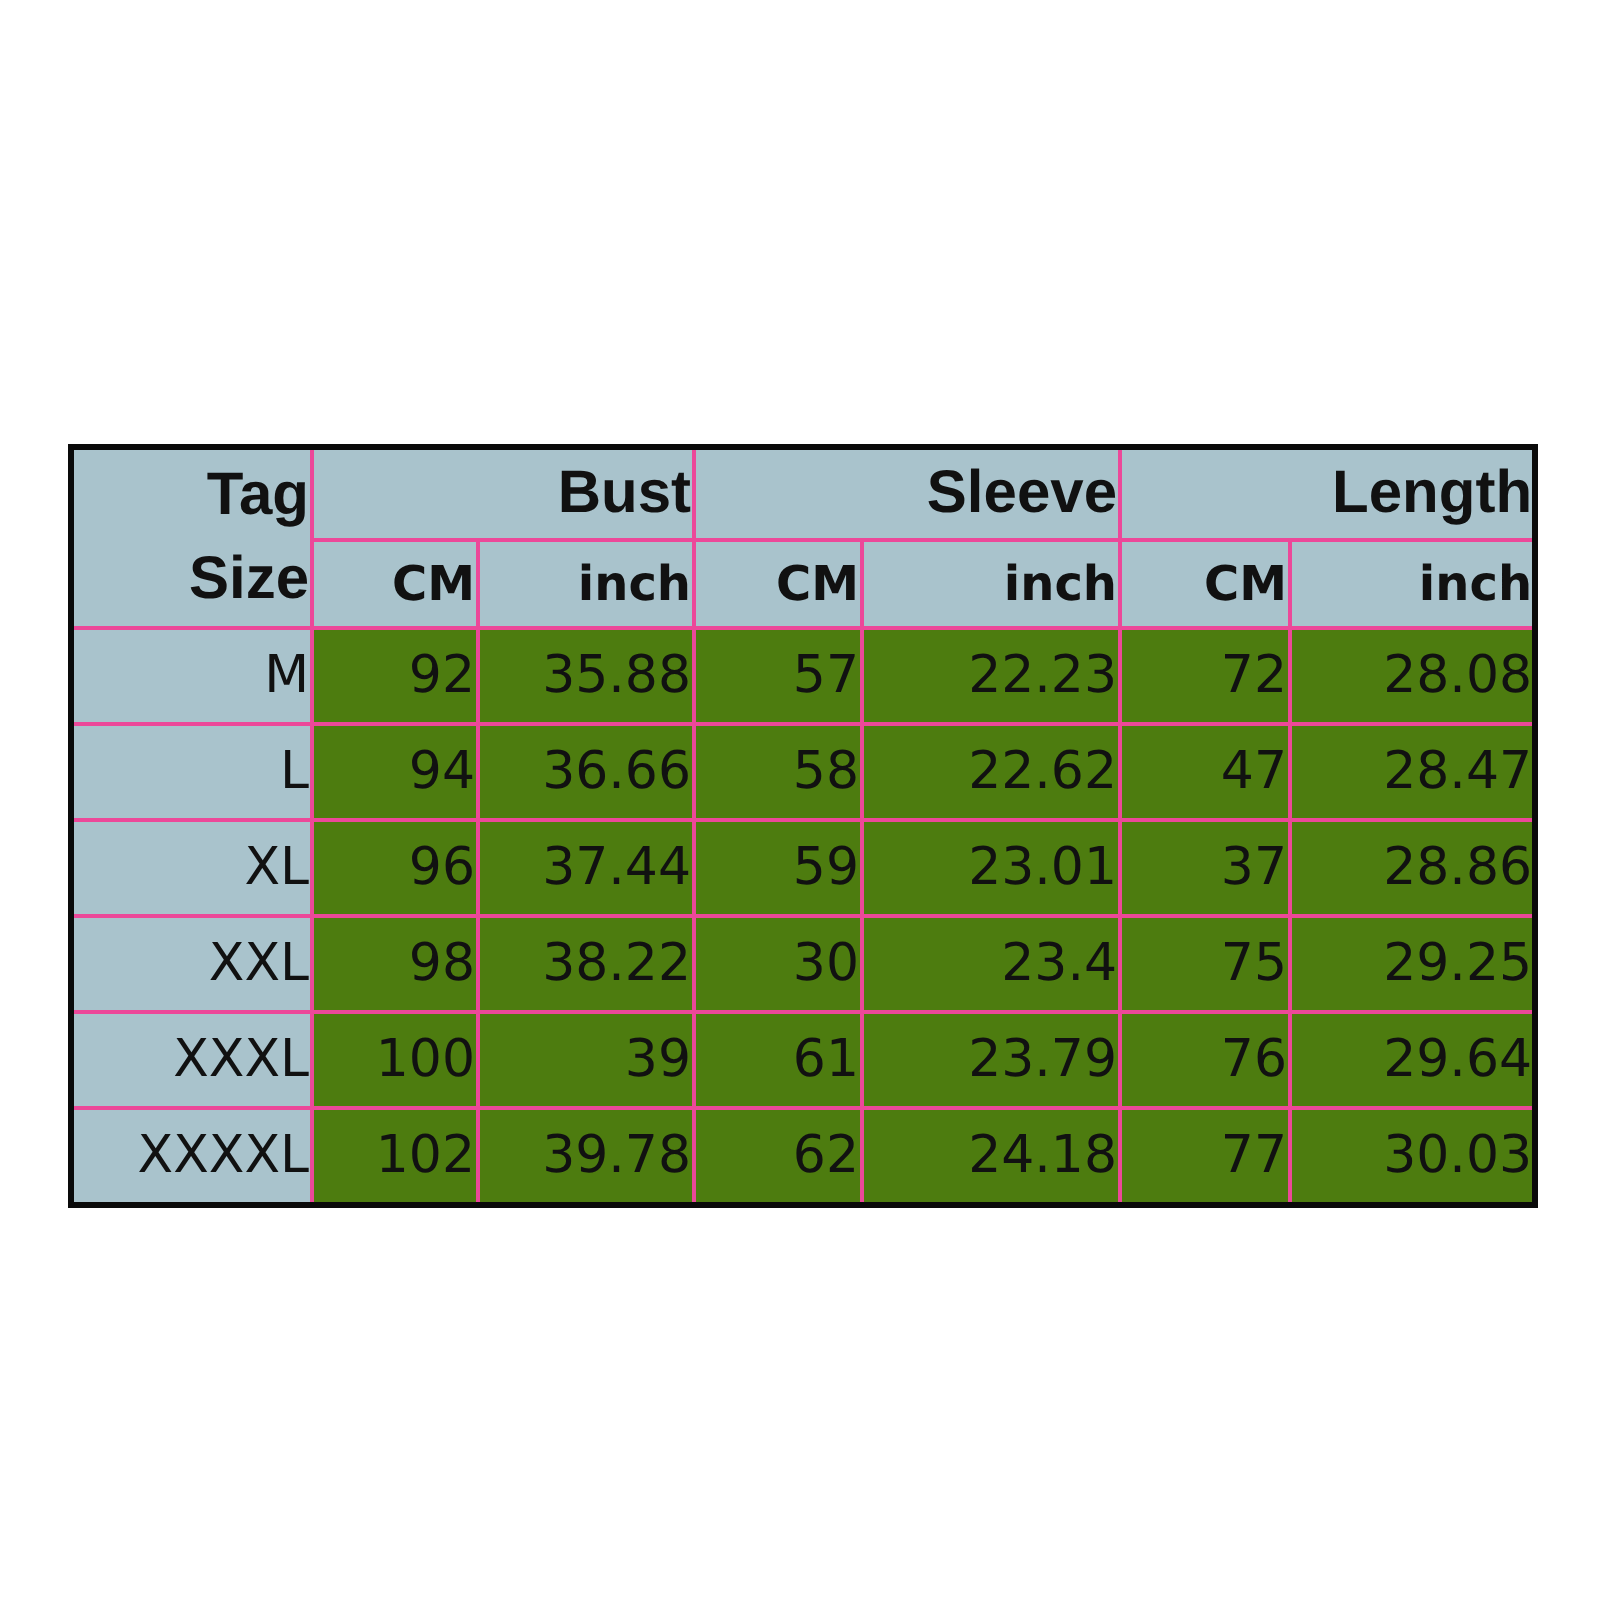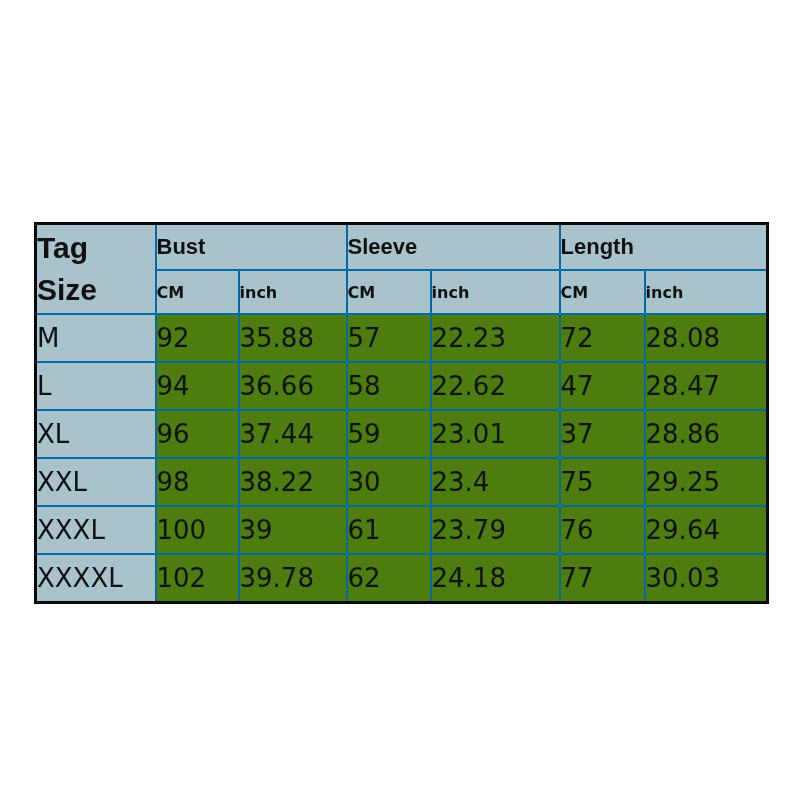--- a/index.html
+++ b/index.html
@@ -17,49 +17,49 @@
     width: 732px;
   }
   table.size-chart {
     border-collapse: collapse;
     table-layout: fixed;
     width: 732px;
     border: 3px solid #0a0a0a;
   }
   table.size-chart th,
   table.size-chart td {
-    border: 2px solid #0369a1;
-    text-align: left;
+    border: 2px solid #ec4899;
+    text-align: right;
     vertical-align: middle;
     padding: 0;
     color: #111111;
     overflow: hidden;
   }
   
   .hdr {
     background: #a9c3cc;
   }
   
   .val {
     background: #4d7c0f;
   }
   .corner-cell {
     font-weight: bold;
     font-size: 30px;
     line-height: 42px;
   }
   .group-cell {
     font-weight: bold;
-    font-size: 22px;
+    font-size: 30px;
     height: 44px;
   }
   .unit-cell {
     font-family: "DejaVu Sans", sans-serif;
     font-weight: bold;
-    font-size: 16px;
+    font-size: 24px;
     height: 42px;
   }
   .size-cell {
     font-family: "DejaVu Sans", sans-serif;
     font-size: 26px;
     height: 46px;
   }
   .num-cell {
     font-family: "DejaVu Sans", sans-serif;
     font-size: 26px;

